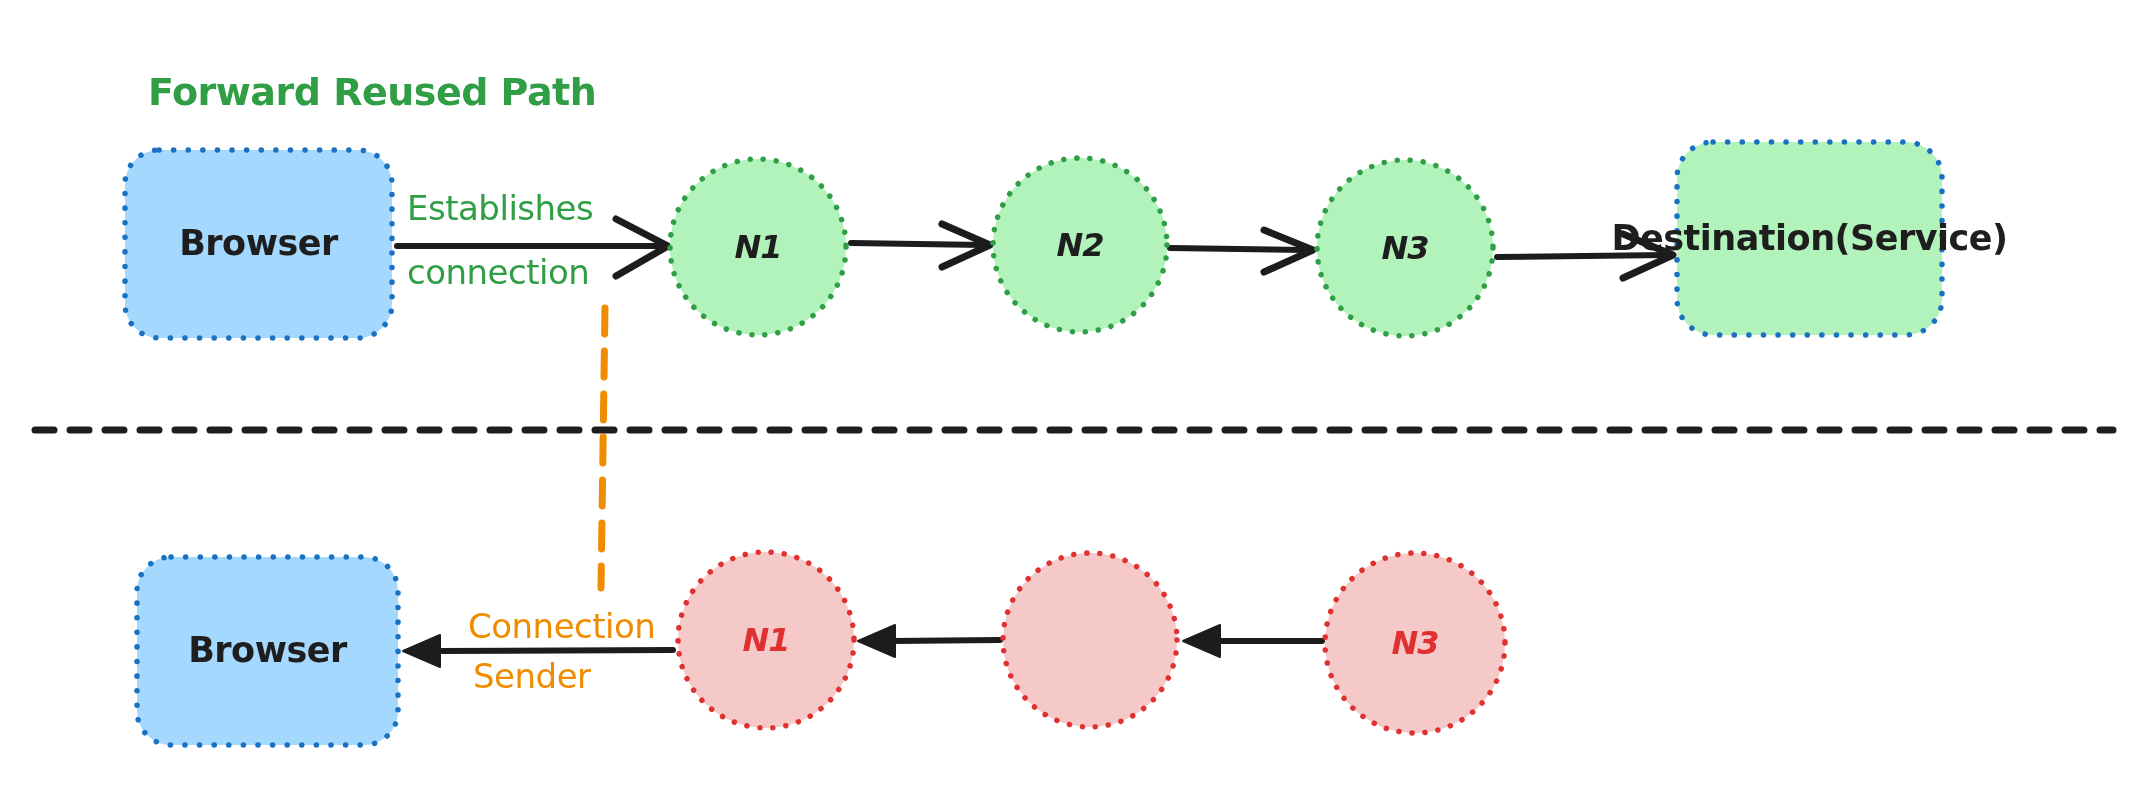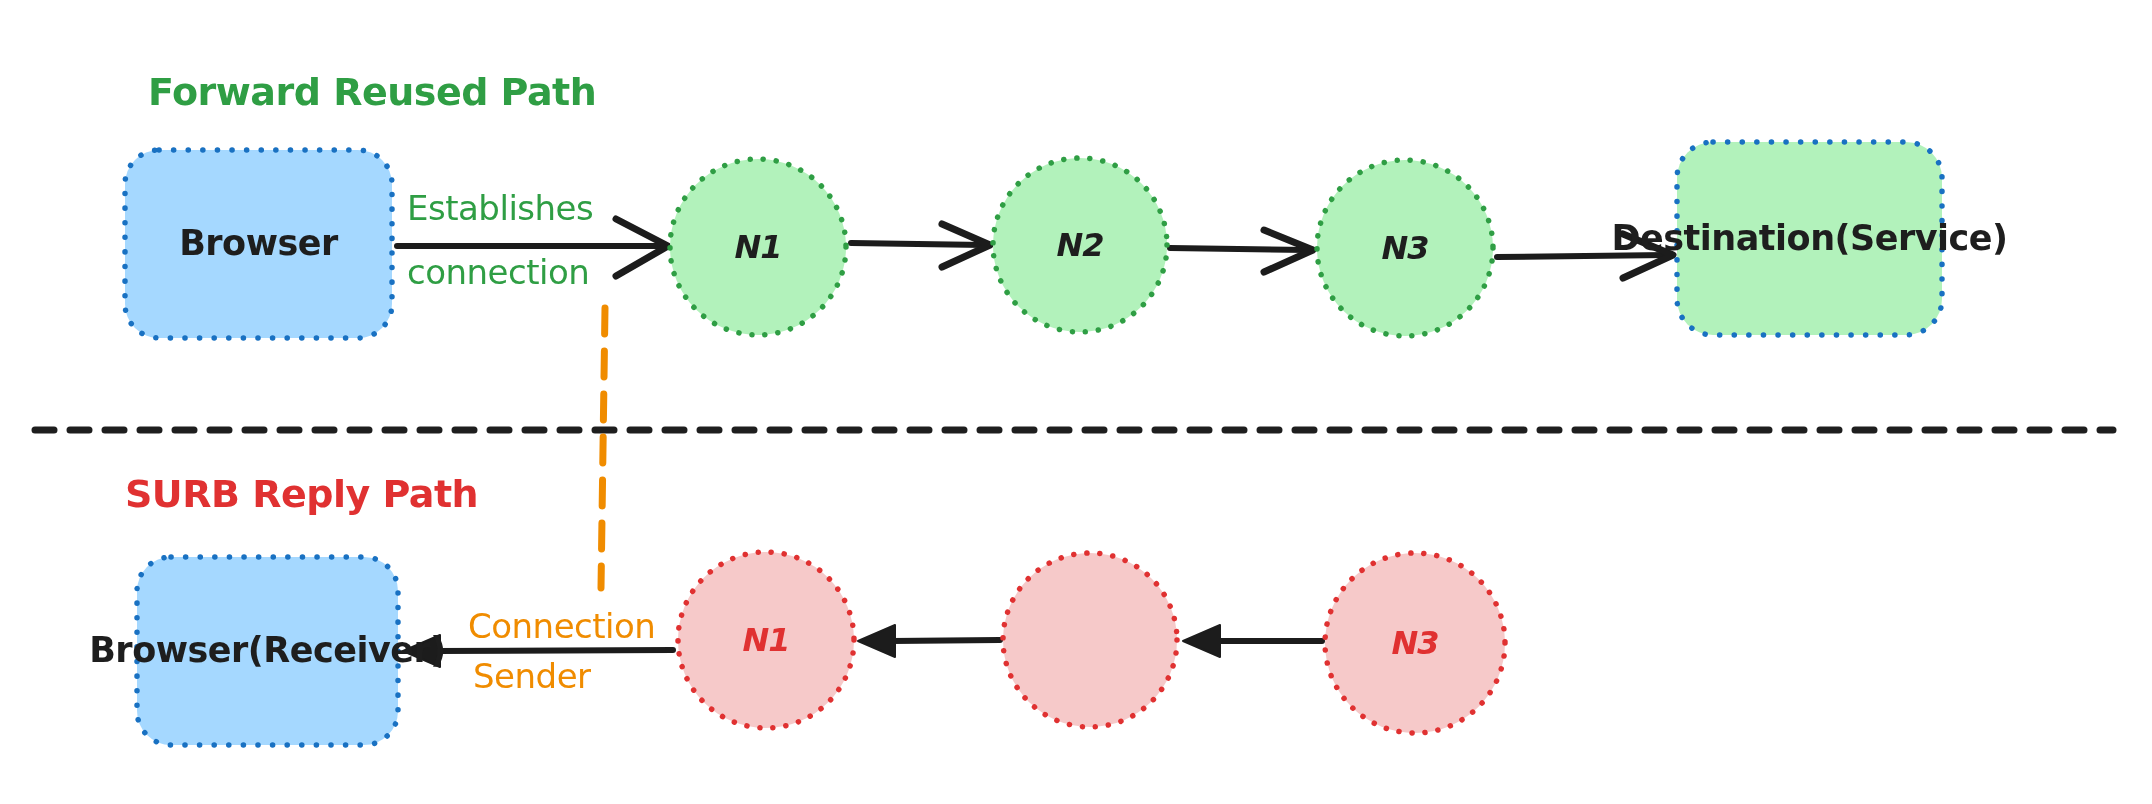--- a/index.html
+++ b/index.html
@@ -125,41 +125,39 @@
     <circle class="circle-green dotted-circle" cx="758" cy="247" r="88"></circle>
     <circle class="circle-green dotted-circle" cx="1080" cy="245" r="87"></circle>
     <circle class="circle-green dotted-circle" cx="1405" cy="248" r="88"></circle>
 
     <circle class="circle-red dotted-circle" cx="766" cy="640" r="88"></circle>
     <circle class="circle-red dotted-circle" cx="1090" cy="640" r="87"></circle>
     <circle class="circle-red dotted-circle" cx="1415" cy="643" r="90"></circle>
   </svg>
 
   <div class="txt section-title title-green" style="left:148px; top:70px;">Forward Reused Path</div>
-  <div class="txt section-title title-red" style="left:125px; top:472px;">SURB Reply Path</div>
 
   <div class="txt box-text" style="left:125px; top:150px; width:267px; height:188px;">
     <div>Browser</div>
   </div>
 
   <div class="txt edge-label edge-green" style="left:407px; top:188px;">Establishes</div>
   <div class="txt edge-label edge-green" style="left:407px; top:252px;">connection</div>
 
   <div class="txt node-label node-label-ink" style="left:670px; top:159px; width:176px; height:176px;">N1</div>
   <div class="txt node-label node-label-ink" style="left:993px; top:158px; width:174px; height:174px;">N2</div>
   <div class="txt node-label node-label-ink" style="left:1317px; top:160px; width:176px; height:176px;">N3</div>
 
   <div class="txt box-text" style="left:1677px; top:142px; width:265px; height:193px;">
     <div>Destination</div>
     <div>(Service)</div>
   </div>
 
   <div class="txt box-text" style="left:137px; top:557px; width:261px; height:188px;">
     <div>Browser</div>
-    <div>(Receiver)</div>
   </div>
 
   <div class="txt edge-label edge-orange" style="left:468px; top:606px;">Connection</div>
   <div class="txt edge-label edge-orange" style="left:473px; top:656px;">Sender</div>
 
   <div class="txt node-label node-label-red" style="left:678px; top:552px; width:176px; height:176px;">N1</div>
   <div class="txt node-label node-label-red" style="left:1325px; top:553px; width:180px; height:180px;">N3</div>
 
 </div>
 

